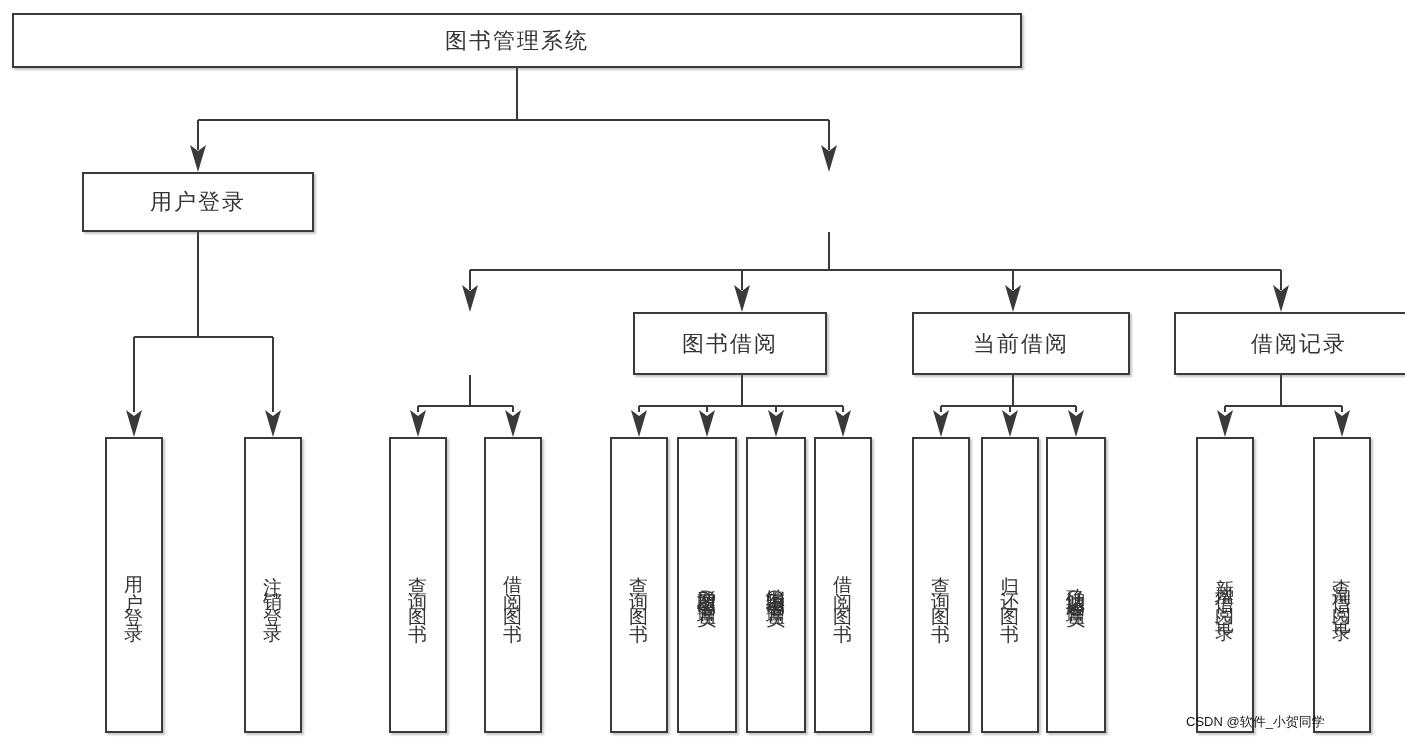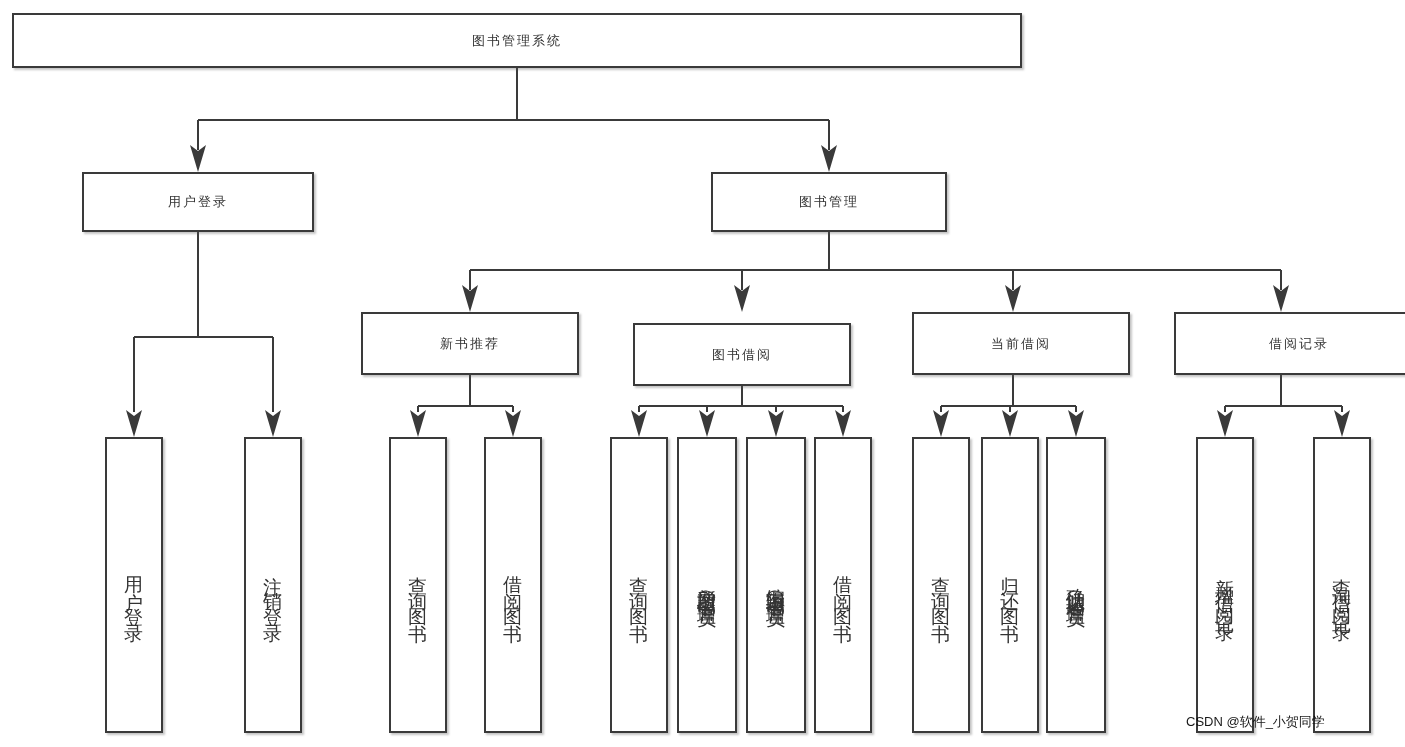--- a/index.html
+++ b/index.html
@@ -27,21 +27,21 @@
     border: 2px solid #3a3a3a;
     box-shadow: 2px 2px 2px rgba(90,90,90,0.35);
     display: flex;
     align-items: center;
     justify-content: center;
     color: #333333;
     z-index: 2;
   }
 
   .hbox {
-    font-size: 13px;
+    font-size: 22px;
     letter-spacing: 2px;
   }
 
   .vbox {
     writing-mode: vertical-rl;
     text-orientation: mixed;
     font-size: 19px;
     line-height: 1;
   }
   .sp4 { letter-spacing: 16px; text-indent: 16px; }
@@ -99,24 +99,22 @@
     <polygon class="head" points="1068,410 1076,416 1084,410 1076,437"></polygon>
 
     <path class="line" d="M1281 375 V406 M1225 406 H1342 M1225 406 V412 M1342 406 V412"></path>
     <polygon class="head" points="1217,410 1225,416 1233,410 1225,437"></polygon>
     <polygon class="head" points="1334,410 1342,416 1350,410 1342,437"></polygon>
   </svg>
 
   <div class="node hbox" style="left:12px; top:13px; width:1010px; height:55px">图书管理系统</div>
 
   <div class="node hbox" style="left:82px; top:172px; width:232px; height:60px">用户登录</div>
-  <div class="node hbox" style="left:711px; top:172px; width:236px; height:60px">图书管理</div>
 
-  <div class="node hbox" style="left:361px; top:312px; width:218px; height:63px">新书推荐</div>
-  <div class="node hbox" style="left:633px; top:323px; width:218px; height:63px">图书借阅</div>
+  <div class="node hbox" style="left:633px; top:312px; width:194px; height:63px">图书借阅</div>
   <div class="node hbox" style="left:912px; top:312px; width:218px; height:63px">当前借阅</div>
   <div class="node hbox" style="left:1174px; top:312px; width:250px; height:63px">借阅记录</div>
 
   <div class="node vbox sp4" style="left:105px; top:437px; width:58px; height:296px">用户登录</div>
   <div class="node vbox sp4" style="left:244px; top:437px; width:58px; height:296px">注销登录</div>
 
   <div class="node vbox sp4" style="left:389px; top:437px; width:58px; height:296px">查询图书</div>
   <div class="node vbox sp4" style="left:484px; top:437px; width:58px; height:296px">借阅图书</div>
 
   <div class="node vbox sp4" style="left:610px; top:437px; width:58px; height:296px">查询图书</div>

